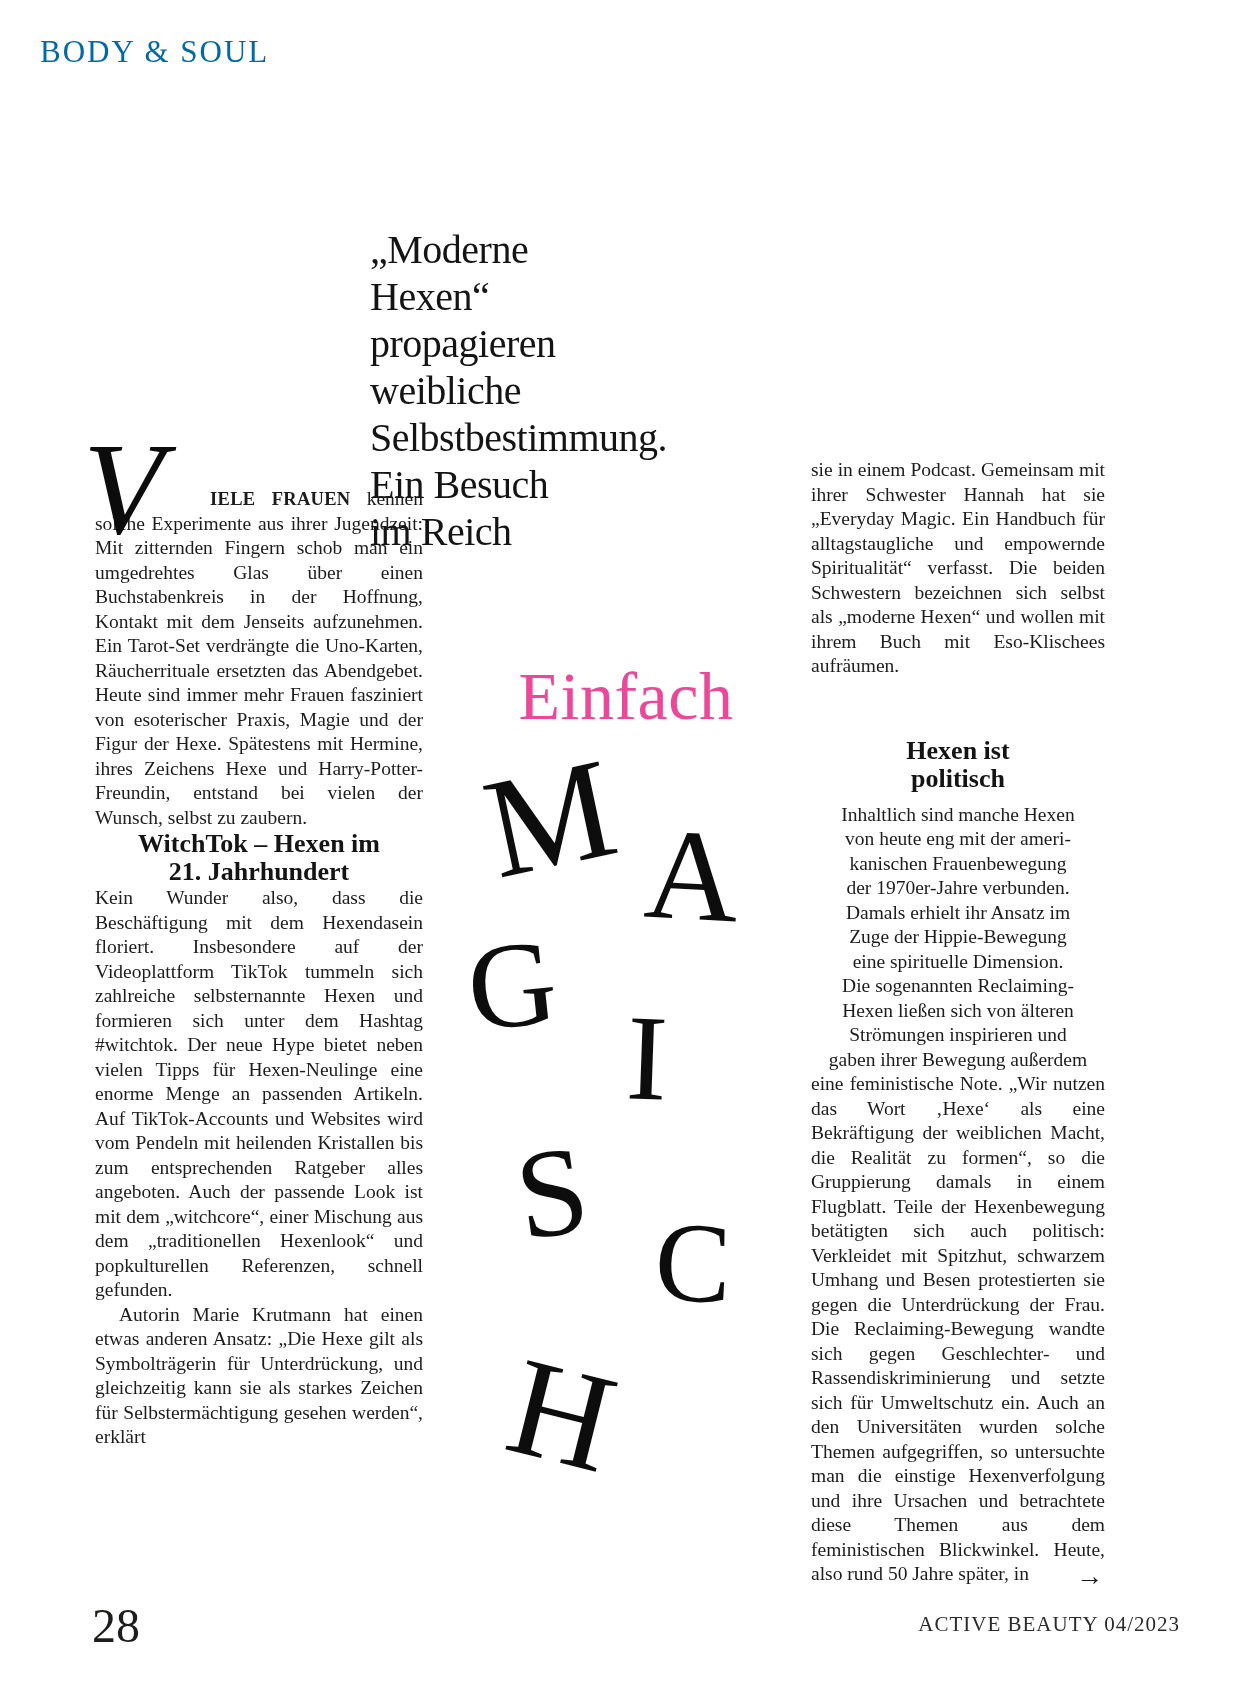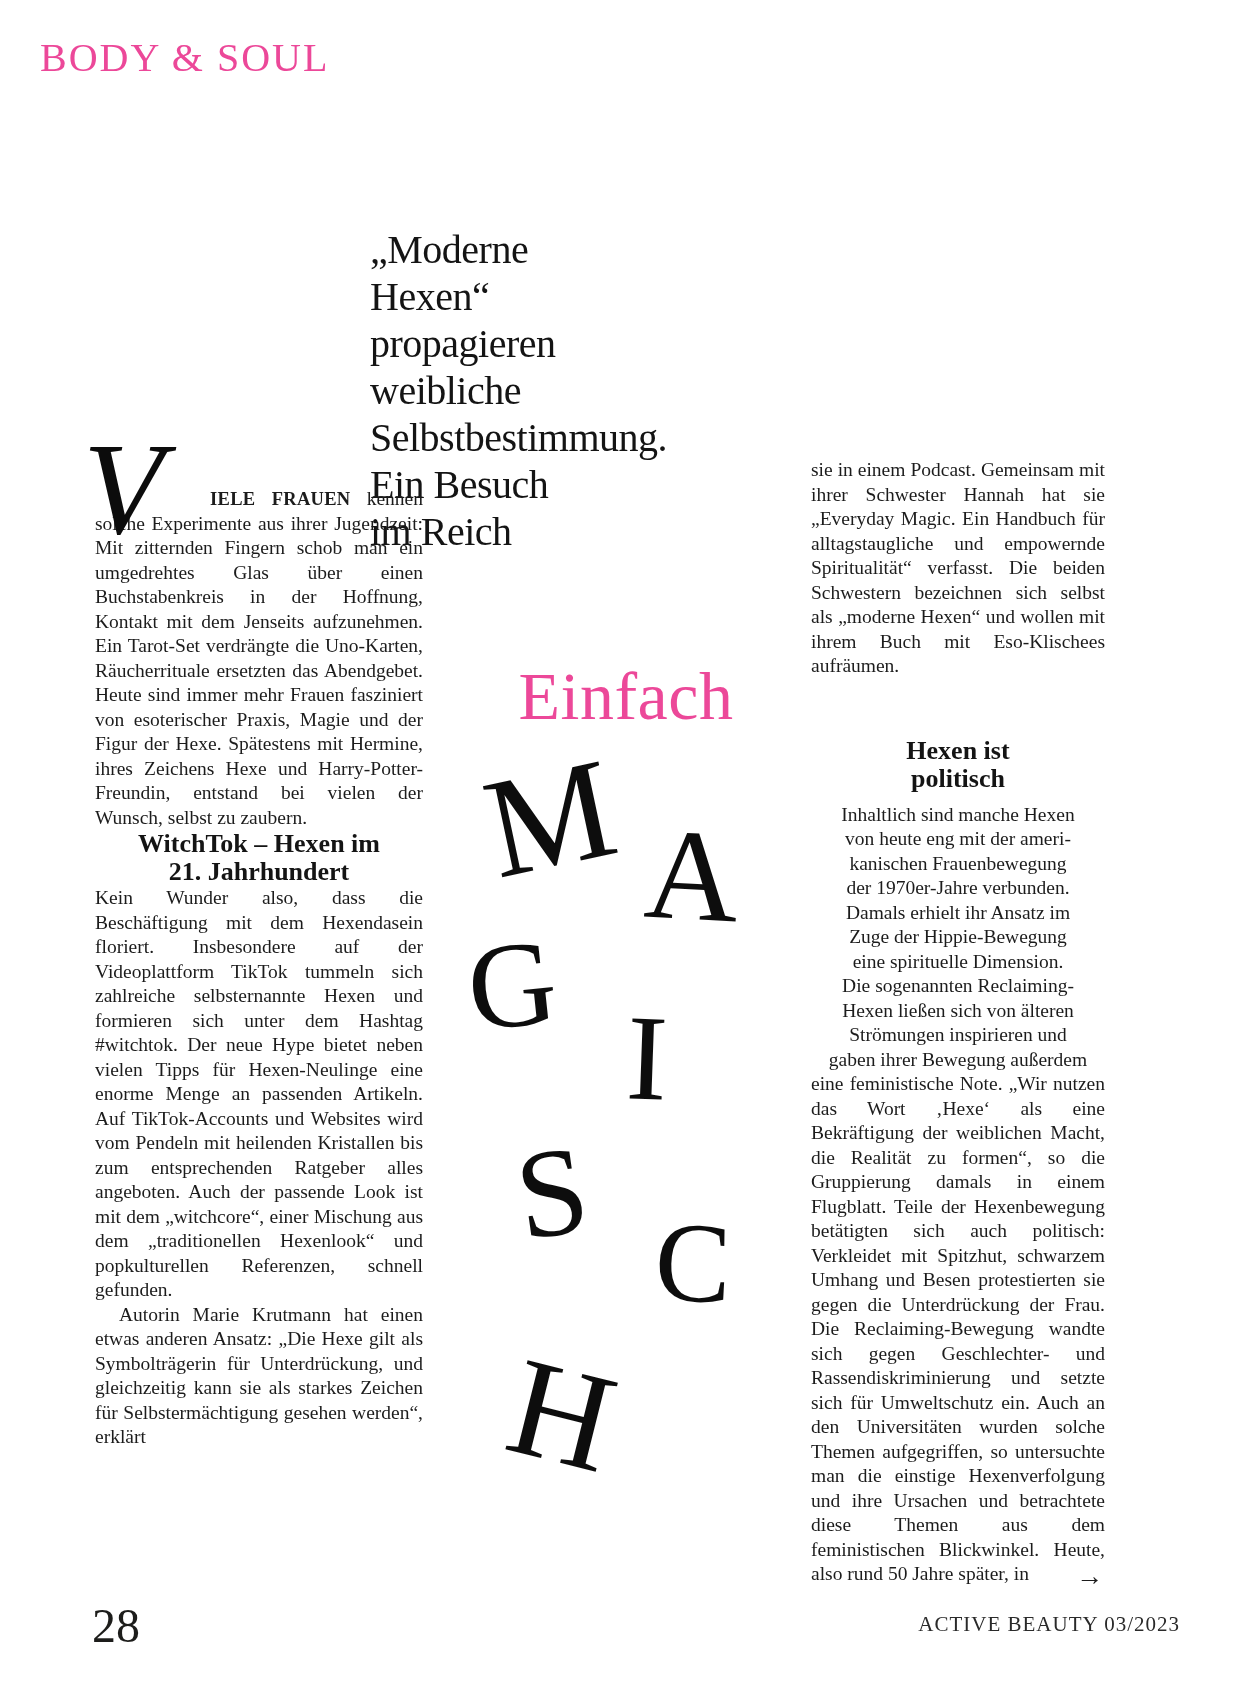--- a/index.html
+++ b/index.html
@@ -4,21 +4,21 @@
 <style>
   html,body { margin:0; padding:0; background:#e8e8e8; }
   .page {
     position:relative; width:1250px; height:1691px; margin:0 auto;
     background:#ffffff; color:#1d1d1b; overflow:hidden;
     font-family:"Liberation Serif", serif;
   }
   
   .section-label {
     position:absolute; left:40px; top:34px;
-    font-size:40px; letter-spacing:2px; color:#ec4899;
+    font-size:31px; letter-spacing:2px; color:#0369a1;
   }
   .page-number { position:absolute; left:92px; top:1598px; font-size:48px; }
   .footer-right {
     position:absolute; right:70px; top:1612px;
     font-size:21px; letter-spacing:1px; color:#2a2a2a;
   }
   
   .pull-quote {
     position:absolute; left:370px; top:226px; width:396px;
     text-align:left; font-size:40px; line-height:47px;
@@ -127,15 +127,15 @@
         <div>Strömungen inspirieren und</div>
         <div>gaben ihrer Bewegung außerdem</div>
       </div>
     <p class="para-rest">
       <span>eine feministische Note. „Wir nutzen das Wort ‚Hexe‘ als eine Bekräftigung der weiblichen Macht, die Realität zu formen“, so die Gruppierung damals in einem Flugblatt. Teile der Hexenbewegung betätigten sich auch politisch: Verkleidet mit Spitzhut, schwarzem Umhang und Besen protestierten sie gegen die Unterdrückung der Frau. Die Reclaiming-Bewegung wandte sich gegen Geschlechter- und Rassendiskriminierung und setzte sich für Umweltschutz ein. Auch an den Universitäten wurden solche Themen aufgegriffen, so untersuchte man die einstige Hexenverfolgung und ihre Ursachen und betrachtete diese Themen aus dem feministischen Blickwinkel. Heute, also rund 50 Jahre später, in</span>
       <span class="cont-arrow">→</span>
     </p>
   </div>
 
   <div class="page-number">28</div>
-  <div class="footer-right">ACTIVE BEAUTY 03/2023</div>
+  <div class="footer-right">ACTIVE BEAUTY 04/2023</div>
 
 </div>
 
 </body></html>

